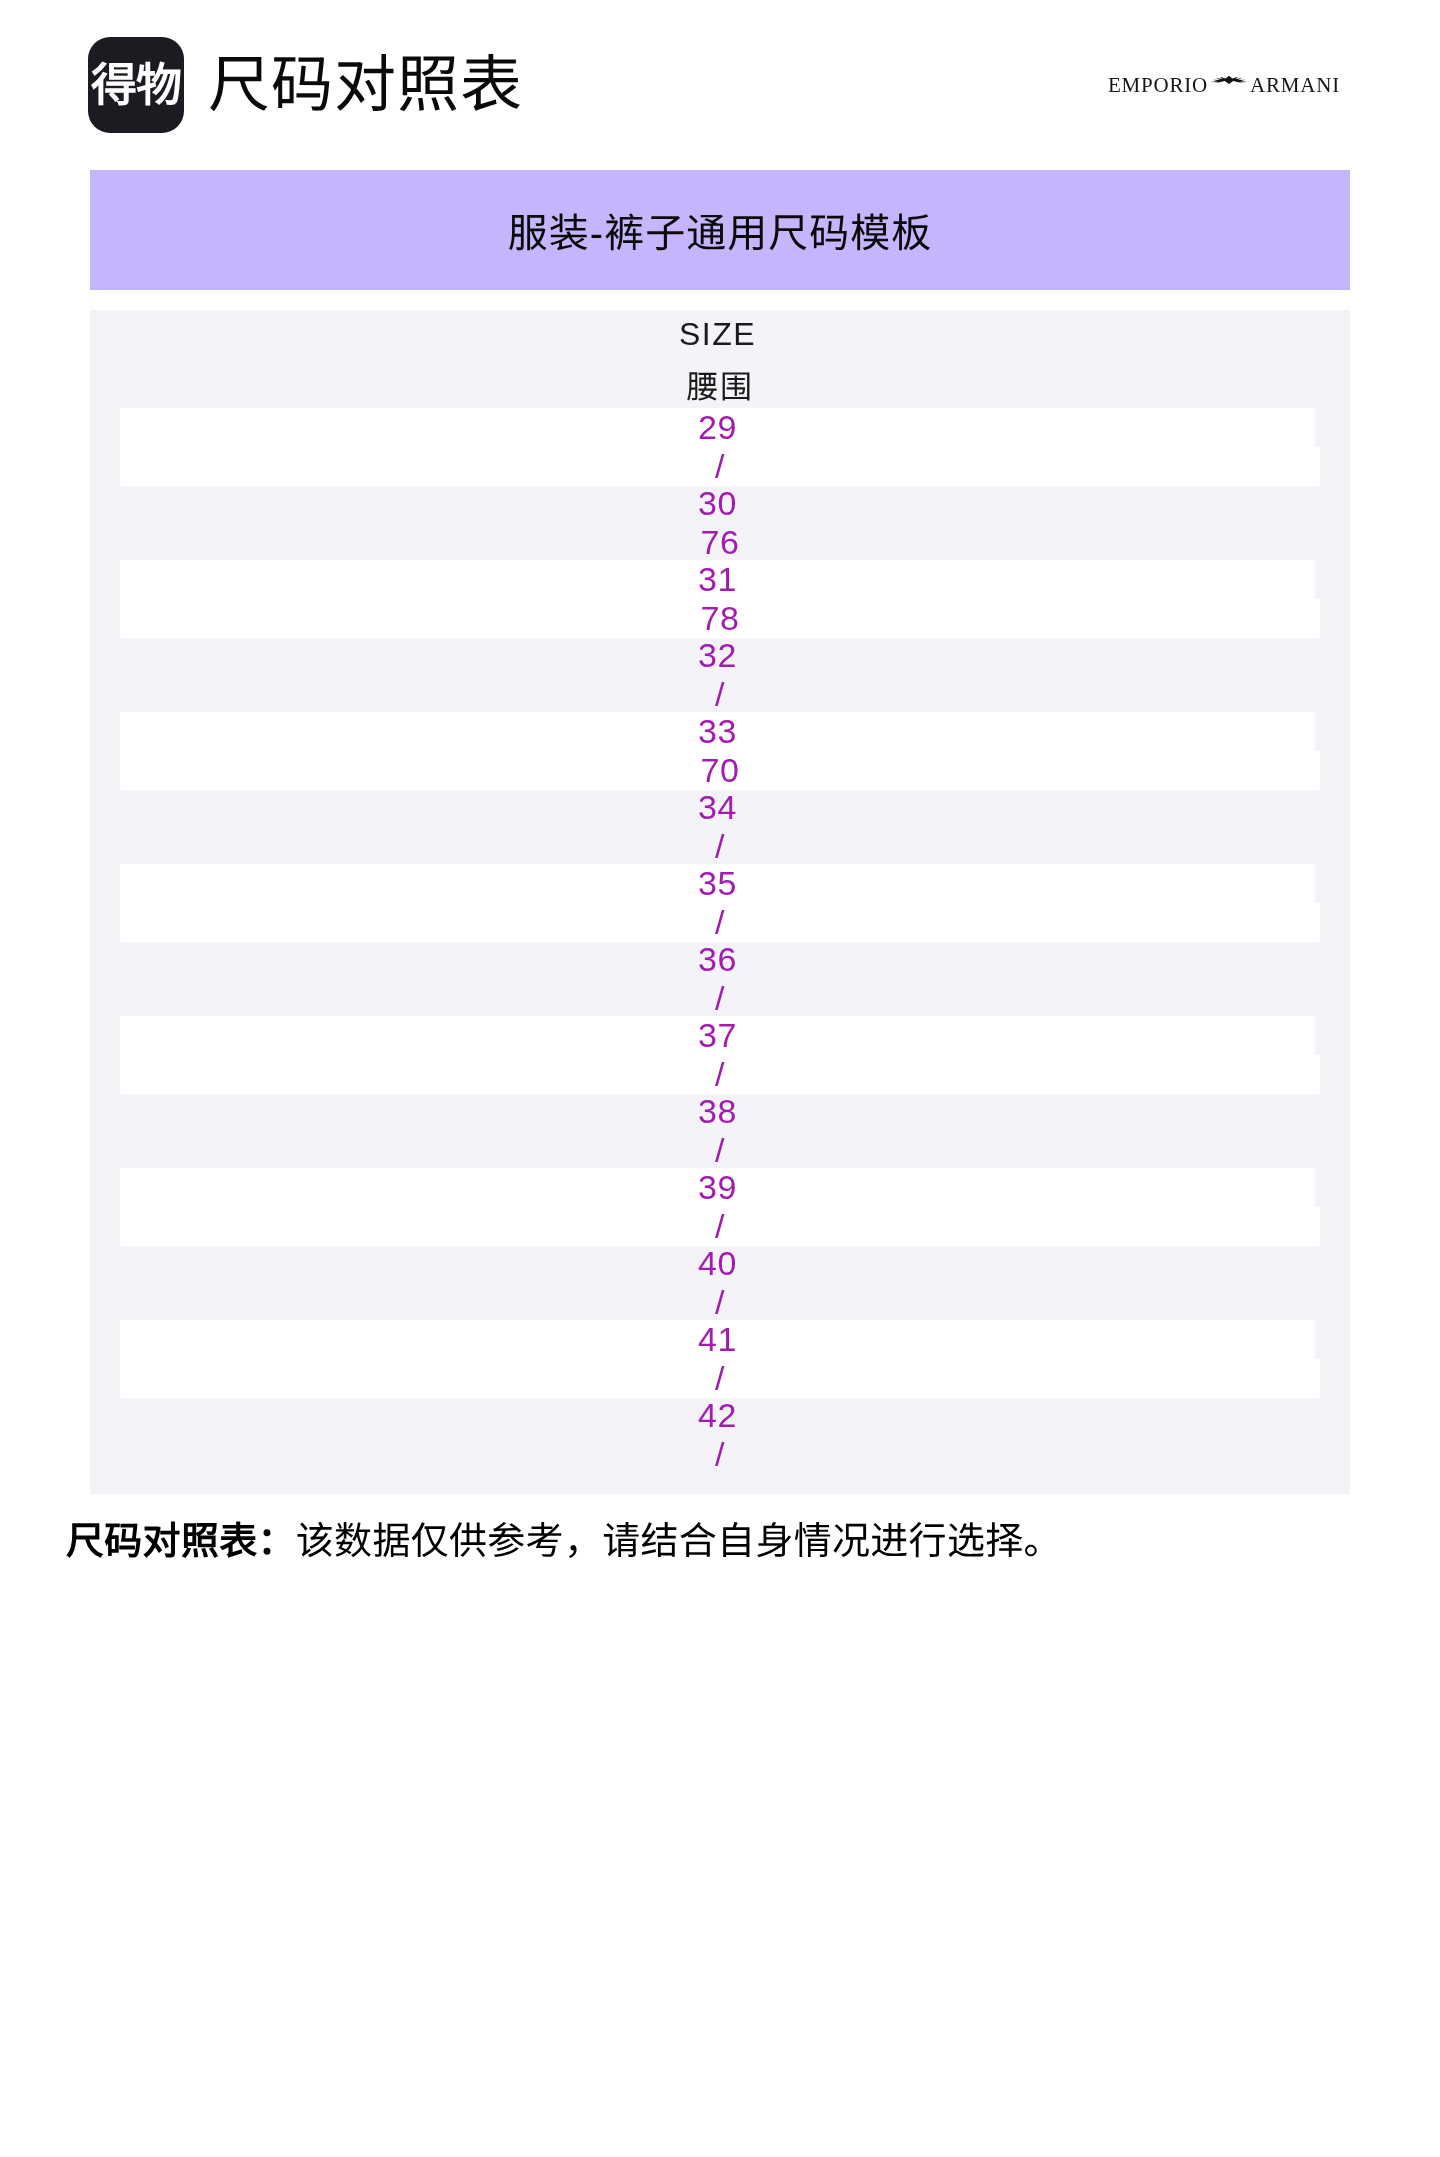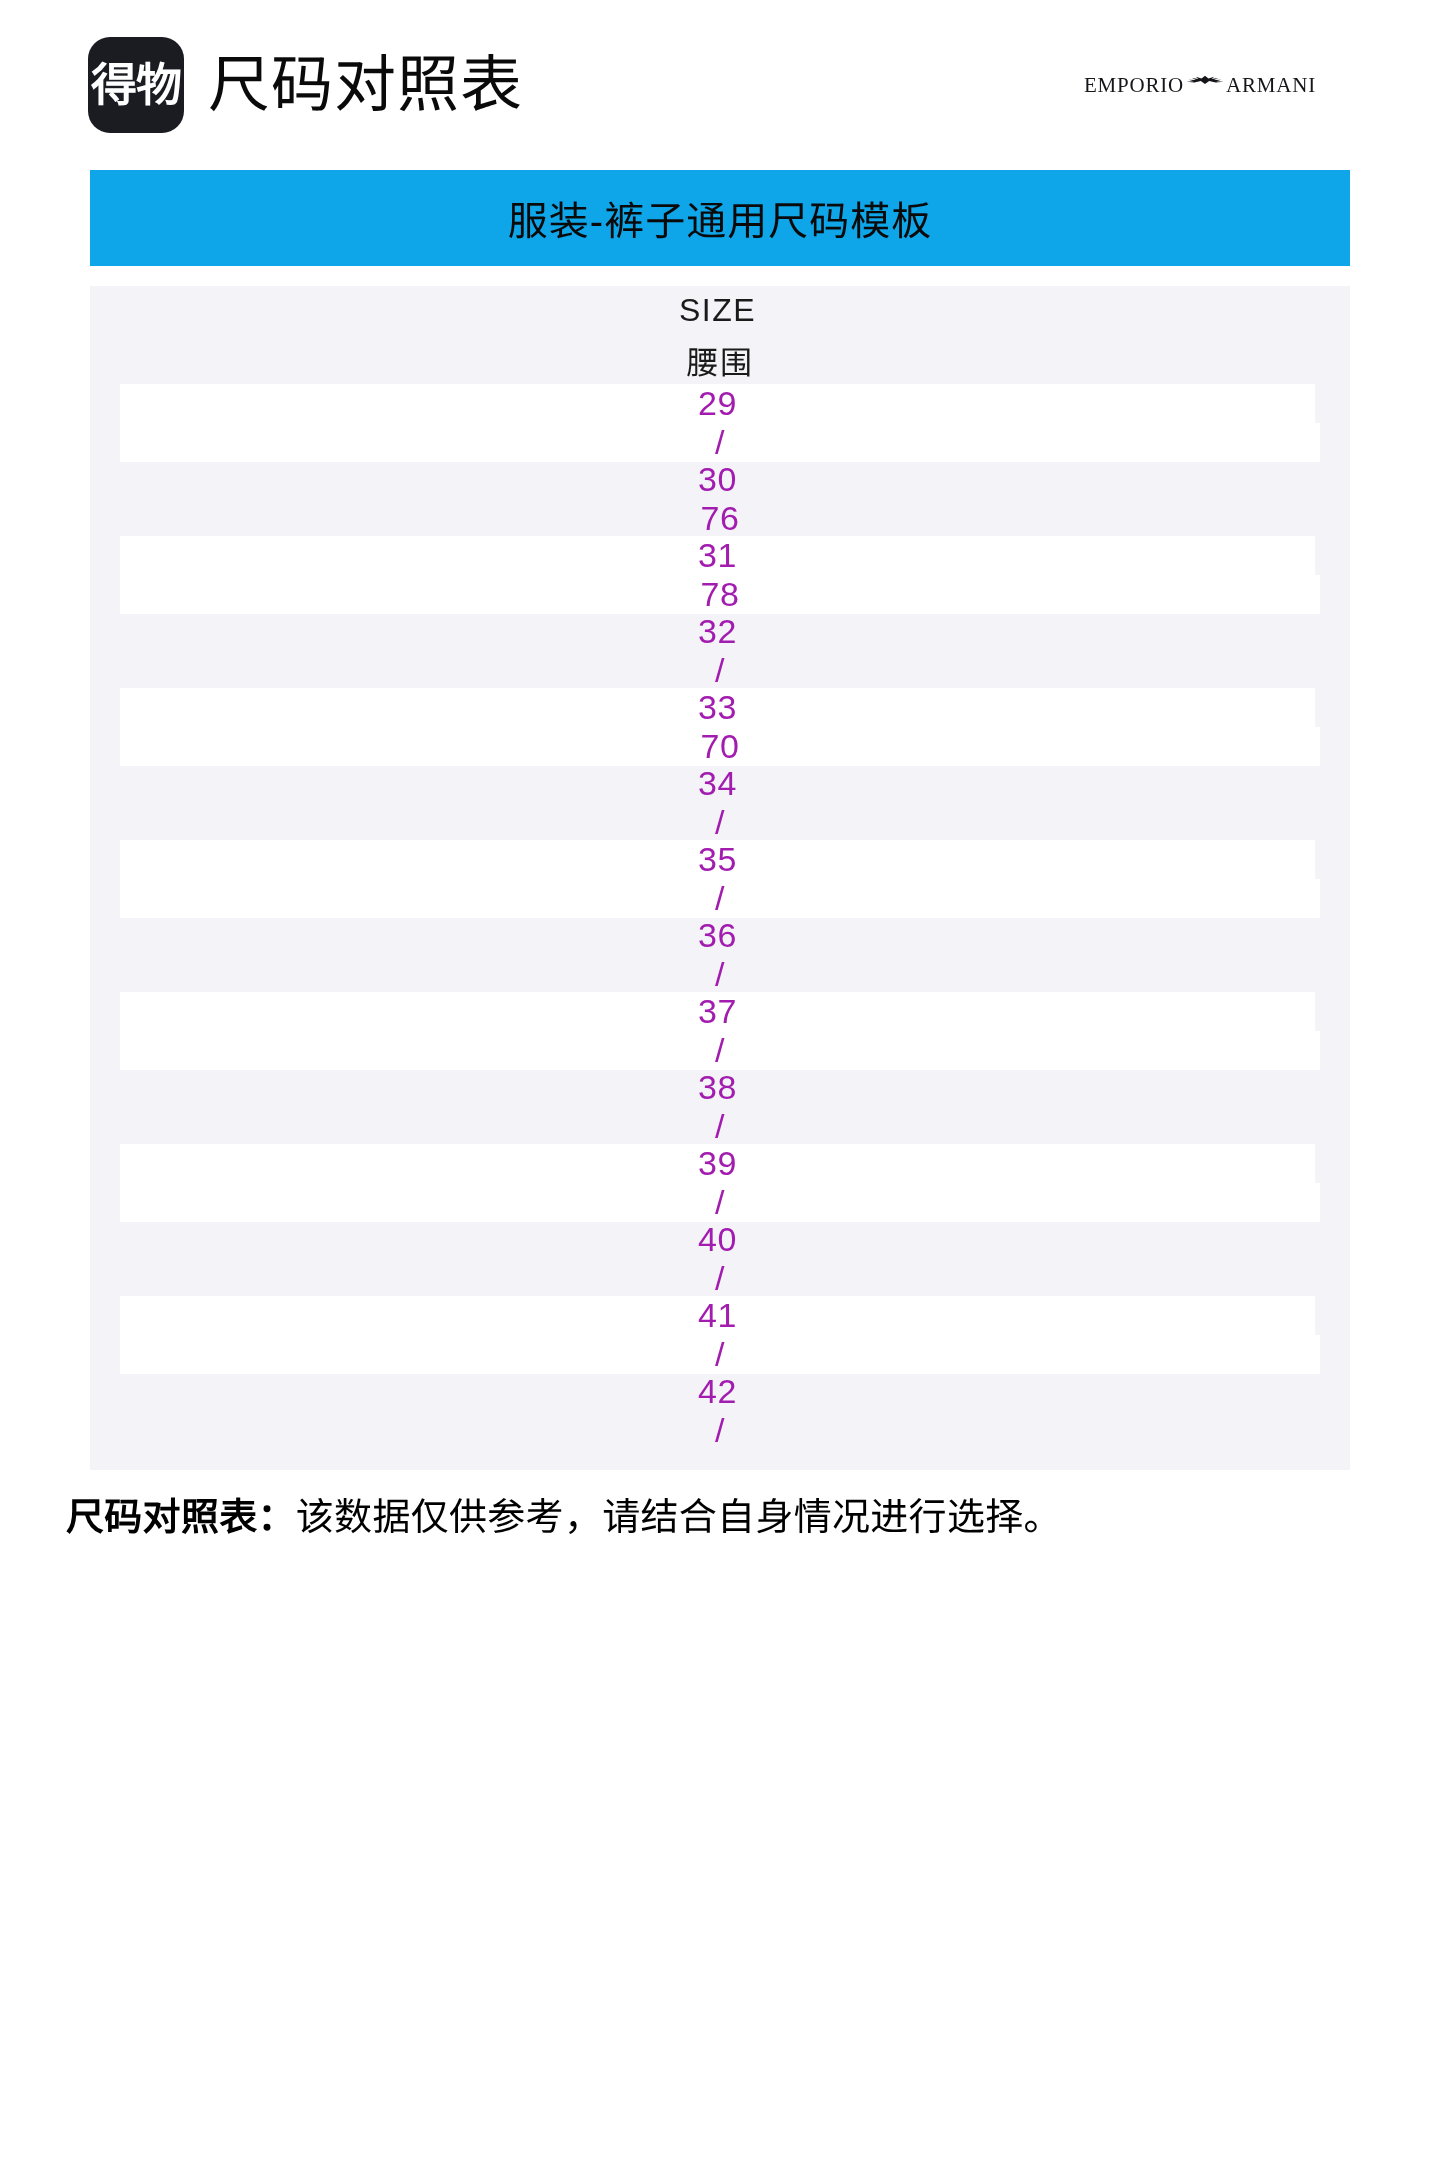--- a/index.html
+++ b/index.html
@@ -52,21 +52,21 @@
   .header-title {
     font-size: 62px;
     font-weight: 500;
     letter-spacing: 1px;
     line-height: 1;
     color: #0a0a0a;
     white-space: nowrap;
   }
   .brand-logo {
     position: absolute;
-    right: 124px;
+    right: 100px;
     top: 50%;
     transform: translateY(-50%);
     display: flex;
     align-items: center;
     font-family: "Liberation Serif", "DejaVu Serif", serif;
     font-size: 21px;
     letter-spacing: 0.8px;
     color: #16161a;
     white-space: nowrap;
   }
@@ -77,22 +77,22 @@
     top: -3px;
   }
 
   
   .size-table {
     margin: 0 90px 0 90px;
     width: 1260px;
     box-sizing: border-box;
   }
   .table-title-band {
-    background: #0ea5e9;
-    height: 96px;
+    background: #c4b5fd;
+    height: 120px;
     display: flex;
     align-items: center;
     justify-content: center;
   }
   .table-title-text {
     font-size: 40px;
     font-weight: 500;
     letter-spacing: 1px;
     color: #0a0a0a;
   }

